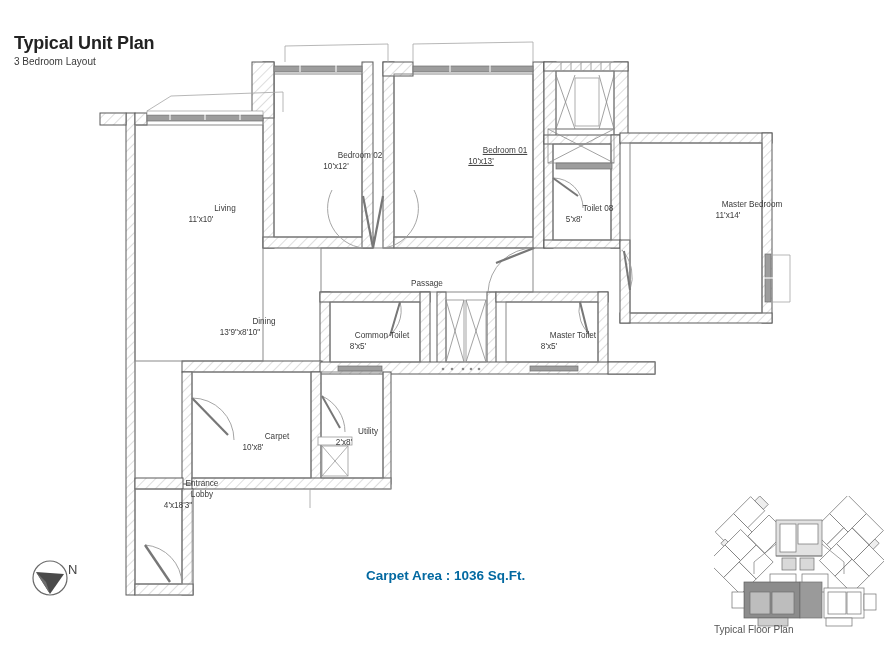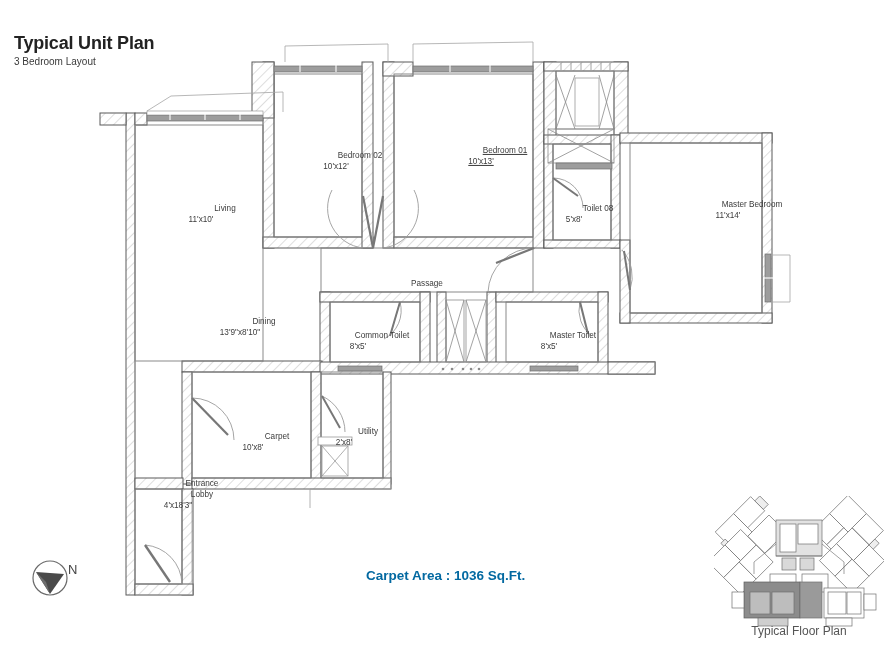--- a/index.html
+++ b/index.html
@@ -78,22 +78,21 @@
     left: 714px;
     top: 496px;
     width: 170px;
     height: 145px;
   }
   #keyplan-caption {
     position: absolute;
     left: 714px;
     top: 624px;
     width: 170px;
-    text-align: center;
-    font-size: 12px;
+    font-size: 10px;
     color: #555555;
   }
 
   
   #north-arrow {
     position: absolute;
     left: 28px;
     top: 556px;
     width: 60px;
     height: 44px;

